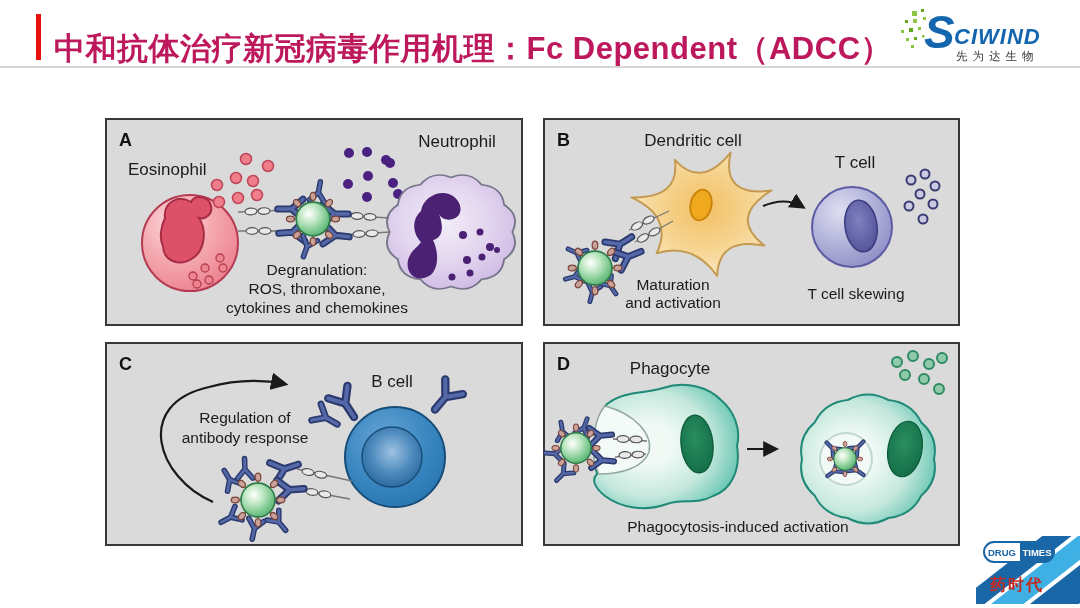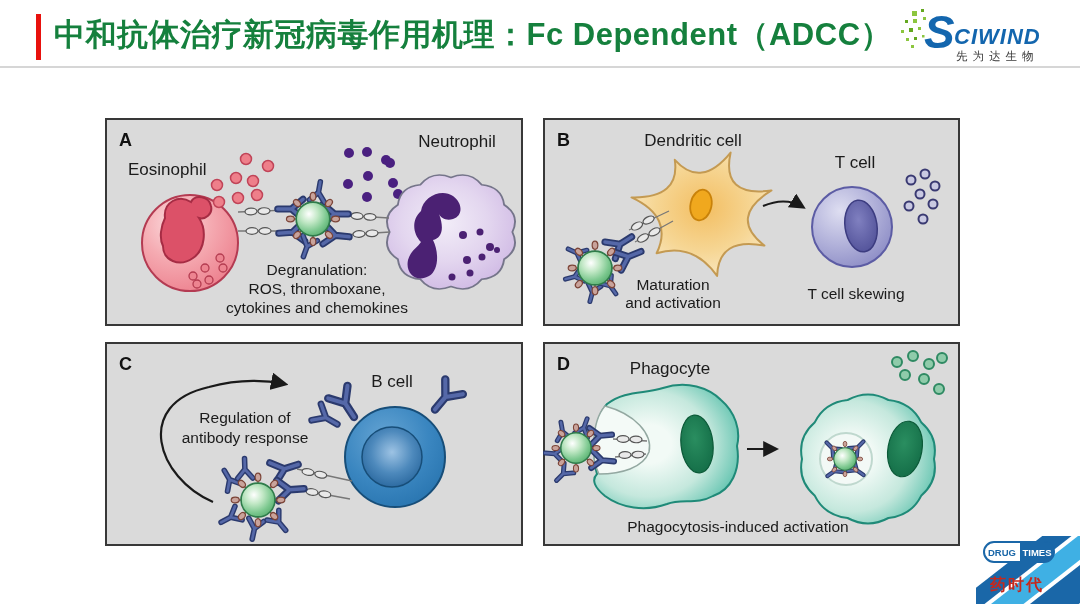--- a/index.html
+++ b/index.html
@@ -2,22 +2,22 @@
 <html><head>
 <meta charset="utf-8">
 <style>
   html,body{margin:0;padding:0;}
   body{
     width:1080px;height:608px;position:relative;background:#ffffff;
     font-family:"Liberation Sans","DejaVu Sans",sans-serif;overflow:hidden;
   }
   .accent-bar{position:absolute;left:36px;top:14px;width:5px;height:46px;background:#e8110d;}
   .slide-title{
-    position:absolute;left:54px;top:14px;width:850px;
-    font-size:31px;font-weight:bold;color:#15803d;letter-spacing:0.5px;white-space:nowrap;
+    position:absolute;left:54px;top:28px;width:850px;
+    font-size:31px;font-weight:bold;color:#be185d;letter-spacing:0.5px;white-space:nowrap;
   }
   .header-divider{position:absolute;left:0;top:66px;width:1080px;height:2px;background:#d6d6d6;}
   .logo-wrap{position:absolute;left:898px;top:6px;width:160px;height:58px;}
   .panel{position:absolute;}
   svg text{font-family:"Liberation Sans","DejaVu Sans",sans-serif;}
   .ltr{font-size:18px;font-weight:bold;fill:#111111;}
   .lbl{font-size:17px;fill:#1b1b1b;}
   .cap{font-size:15.5px;fill:#1b1b1b;}
   .panel-bg{fill:#dadada;stroke:#383838;stroke-width:2;}
   .ab-o{stroke:#2b3a6e;stroke-width:6.2;fill:none;stroke-linecap:round;}

